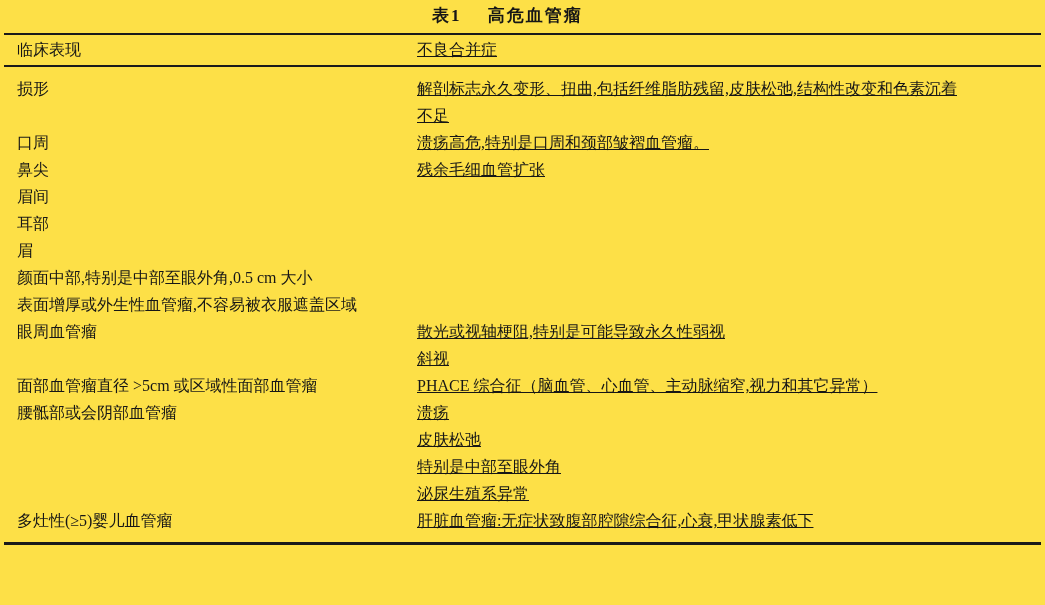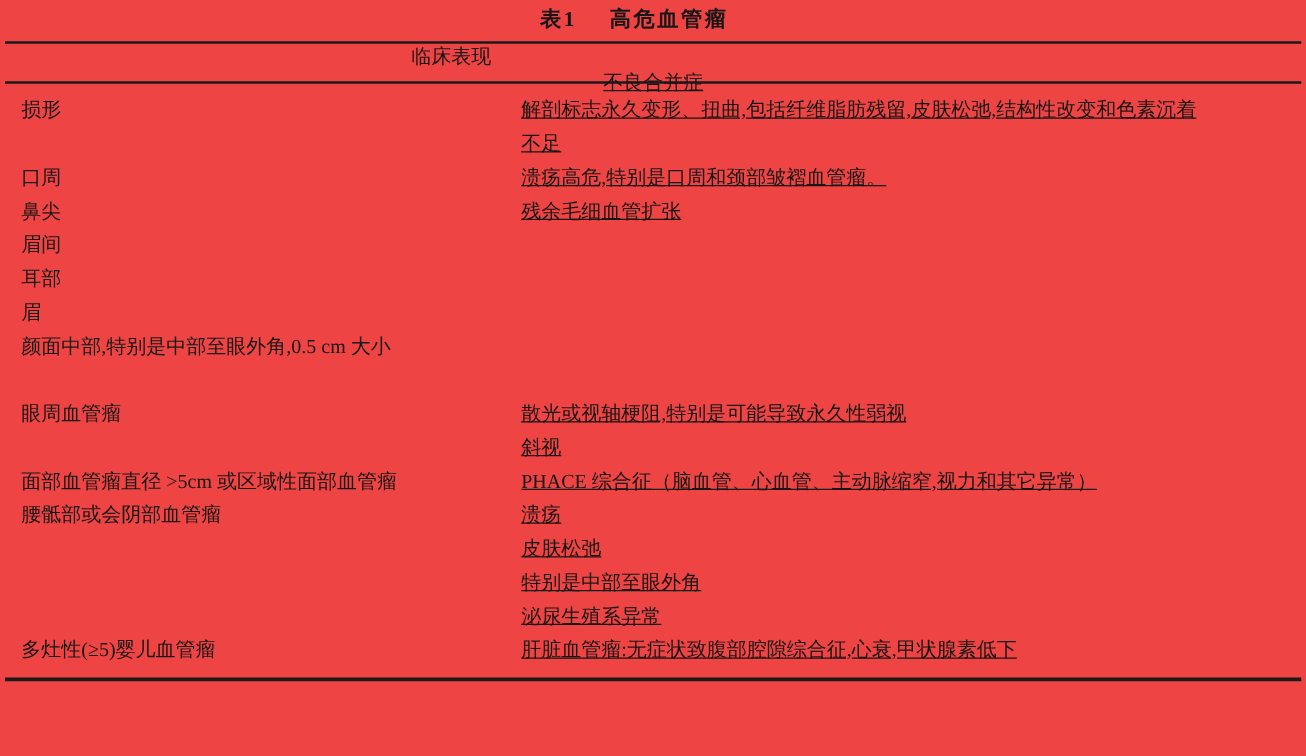--- a/index.html
+++ b/index.html
@@ -4,21 +4,21 @@
 <style>
   html, body {
     margin: 0;
     padding: 0;
     background: #ffffff;
   }
   .page {
     position: relative;
     width: 1045px;
     height: 605px;
-    background: #ef4444;
+    background: #fde047;
     color: #161616;
     font-family: "Liberation Serif", "DejaVu Serif", serif;
     font-size: 16px;
     overflow: hidden;
     box-sizing: border-box;
   }
   .title {
     height: 33px;
     padding-left: 432px;
     padding-top: 4px;
@@ -38,21 +38,20 @@
     margin: 0 4px;
     border-top: 2px solid #1a1a1a;
     border-bottom: 3px solid #1a1a1a;
   }
   .header-row {
     display: flex;
     align-items: center;
     height: 30px;
     border-bottom: 2px solid #1a1a1a;
     white-space: nowrap;
-    flex-direction: column;
   }
   .cell-left {
     flex: none;
     width: 413px;
     padding-left: 13px;
     box-sizing: border-box;
     white-space: nowrap;
     overflow: visible;
   }
   .cell-right {
@@ -122,20 +121,21 @@
     <div class="cell-left">眉</div>
     <div class="cell-right"></div>
   </div>
 
   <div class="row">
     <div class="cell-left">颜面中部,特别是中部至眼外角,0.5 cm 大小</div>
     <div class="cell-right"></div>
   </div>
 
   <div class="row">
+    <div class="cell-left">表面增厚或外生性血管瘤,不容易被衣服遮盖区域</div>
     <div class="cell-right"></div>
   </div>
 
   <div class="row">
     <div class="cell-left">眼周血管瘤</div>
     <div class="cell-right">散光或视轴梗阻,特别是可能导致永久性弱视</div>
   </div>
 
   <div class="row">
     <div class="cell-left"></div>

